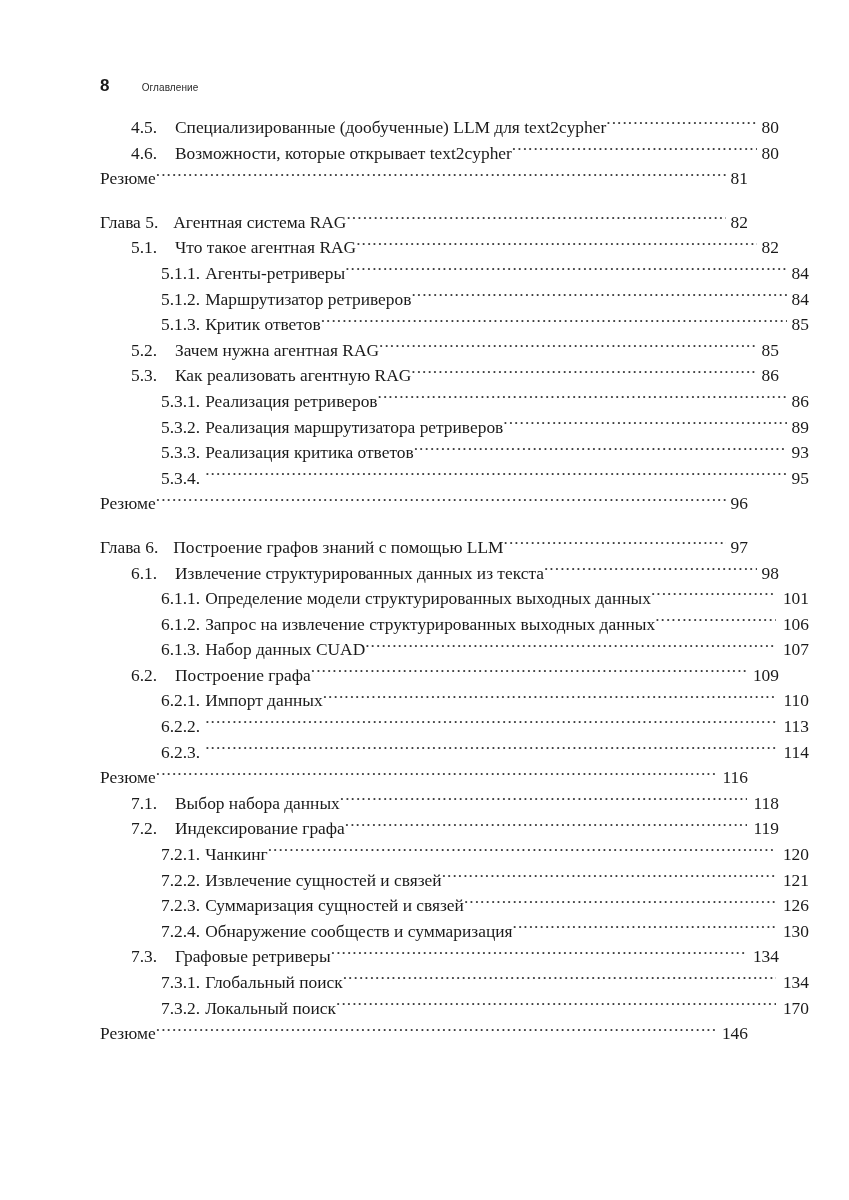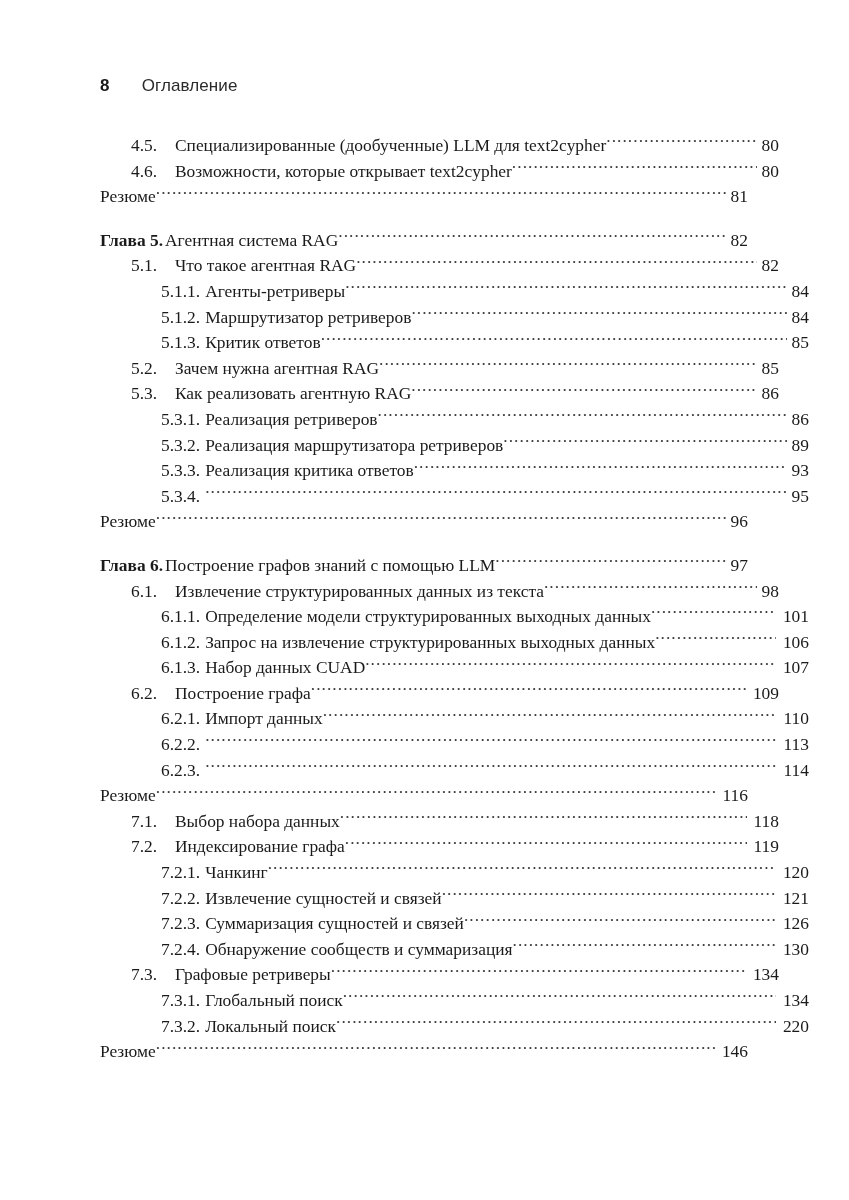--- a/index.html
+++ b/index.html
@@ -34,32 +34,32 @@
     align-items: baseline;
     font-family: "Liberation Sans", "DejaVu Sans", sans-serif;
   }
   .running-head .folio {
     font-size: 17px;
     font-weight: bold;
     color: #1a1a1a;
     letter-spacing: 0.2px;
   }
   .running-head .head-title {
-    font-size: 17px;
+    font-size: 10px;
     font-weight: normal;
     color: #2b2b2b;
     margin-left: 32px;
     letter-spacing: 0.1px;
   }
 
   
   .toc {
     position: absolute;
     left: 100px;
-    top: 133px;
+    top: 115px;
     width: 648px;
   }
 
   .entry {
     display: flex;
     align-items: baseline;
     width: 100%;
     font-size: 17.4px;
     line-height: 25.6px;
     white-space: nowrap;
@@ -73,22 +73,22 @@
   
   .entry.lvl-1 { padding-left: 0px; }
   .entry.lvl-2 { padding-left: 31px; }
   .entry.lvl-3 { padding-left: 61px; }
 
   
   .num {
     flex: 0 0 auto;
   }
   .lvl-1 .num {
-    font-weight: bold;
-    margin-right: 2px;
+    font-weight: normal;
+    margin-right: 15px;
   }
   
   .lvl-2 .num {
     width: 44px;
   }
   .lvl-3 .num {
     margin-right: 5px;
   }
 
   .title {
@@ -328,21 +328,21 @@
       <div class="entry lvl-3">
         <span class="num">7.3.1.</span>
         <span class="title">Глобальный поиск</span>
         <span class="leader"></span>
         <span class="page-no wide">134</span>
       </div>
       <div class="entry lvl-3">
         <span class="num">7.3.2.</span>
         <span class="title">Локальный поиск</span>
         <span class="leader"></span>
-        <span class="page-no wide">220</span>
+        <span class="page-no wide">170</span>
       </div>
       <div class="entry lvl-1">
         <span class="title">Резюме</span>
         <span class="leader"></span>
         <span class="page-no wide">146</span>
       </div>
     </div>
 
 </div>
 

